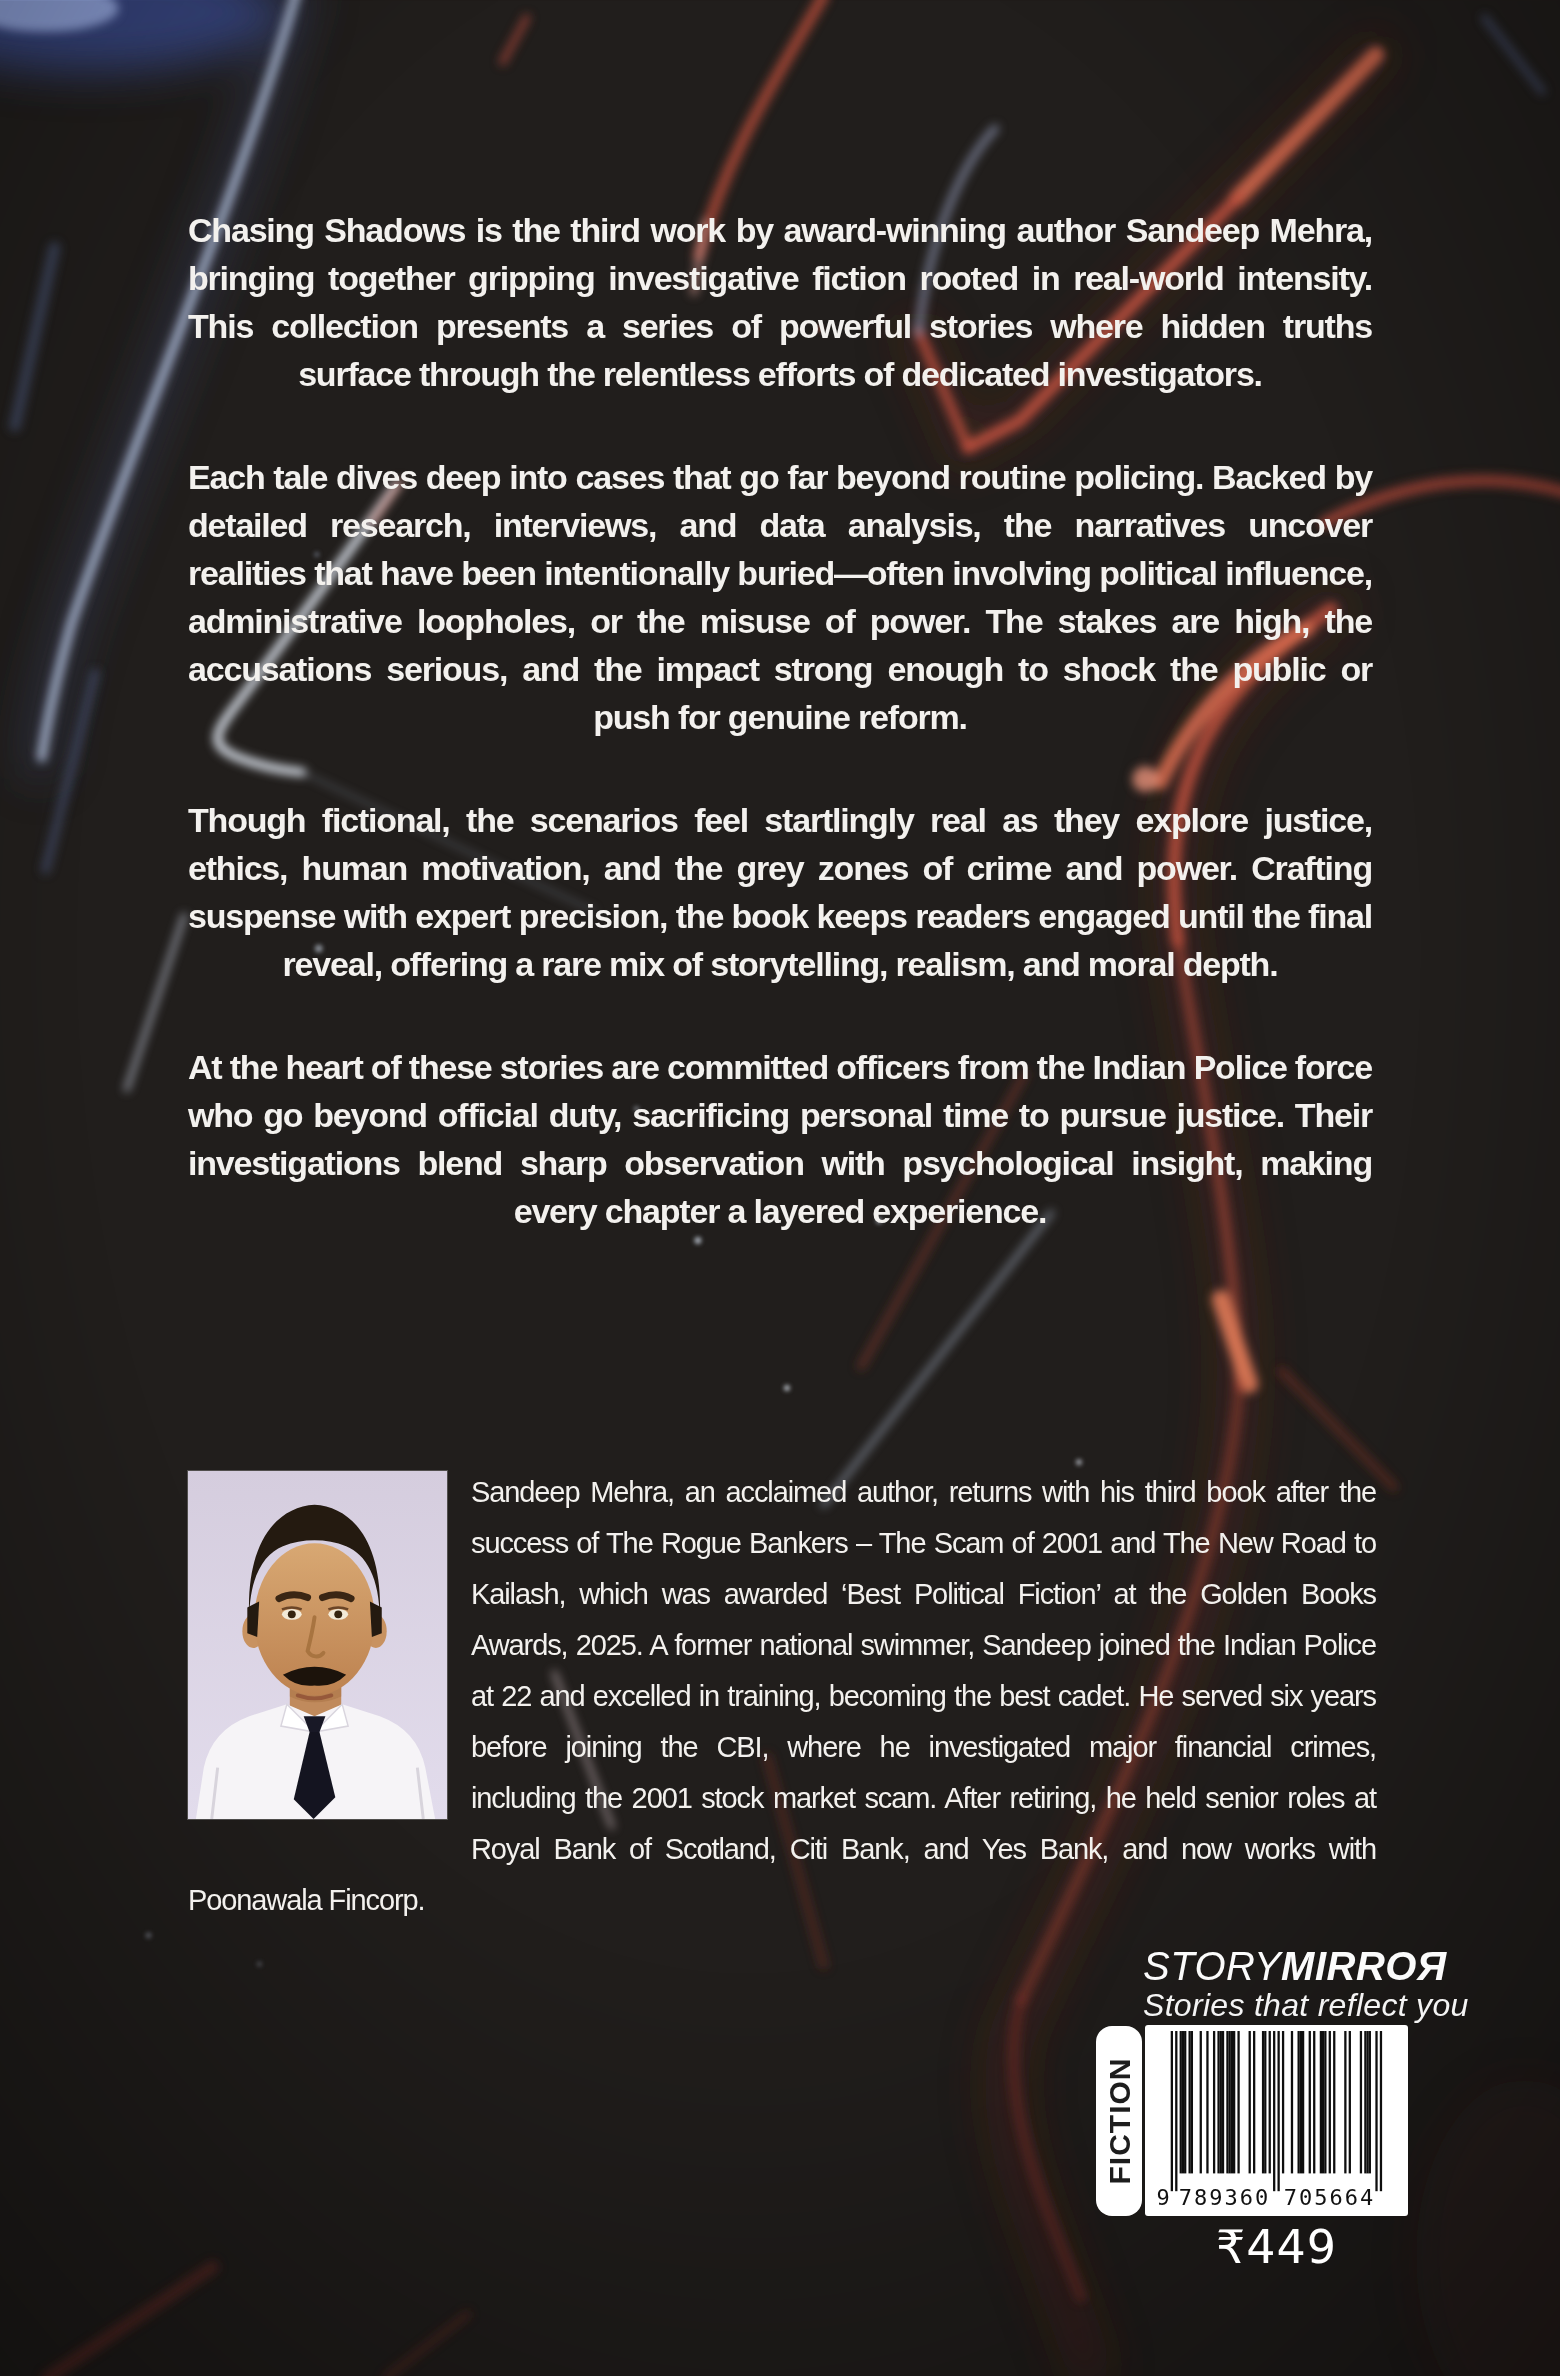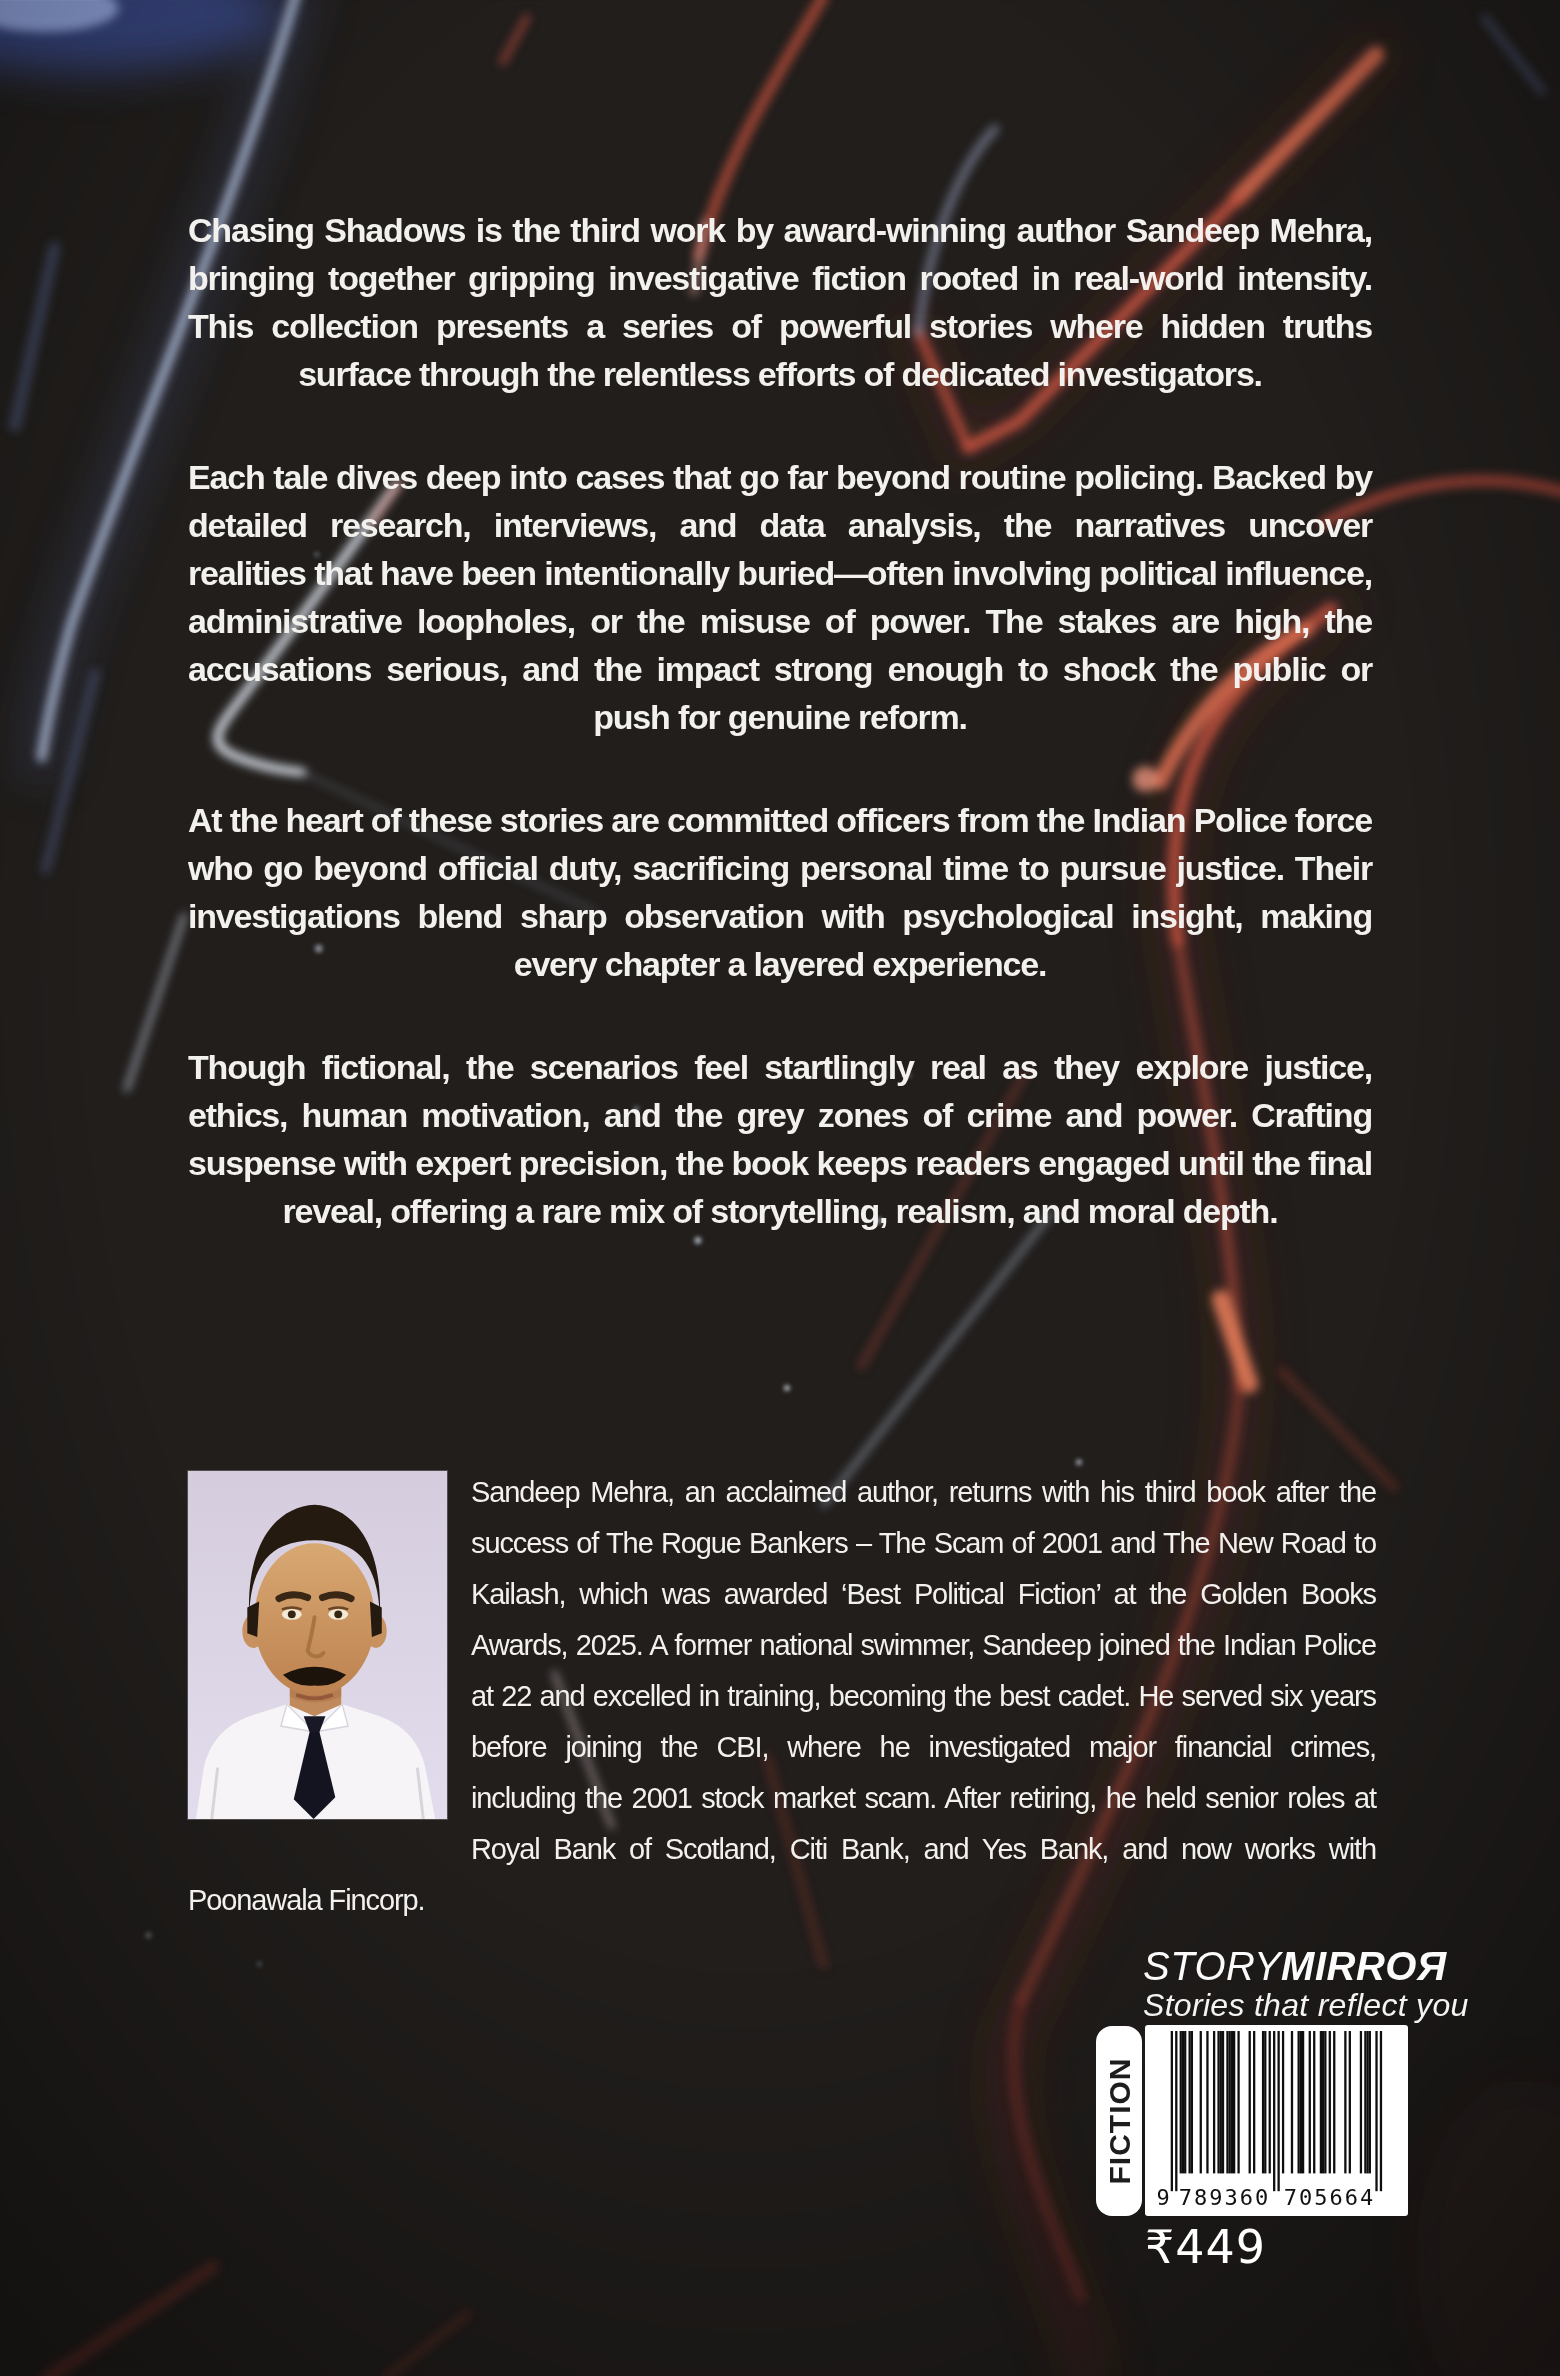--- a/index.html
+++ b/index.html
@@ -59,21 +59,21 @@
   .barcode svg rect{fill:#0e0e0e;}
   .bc-digit{
     position:absolute;bottom:6px;font-family:"DejaVu Sans Mono",monospace;
     font-size:22px;color:#111;letter-spacing:2px;text-align:center;
   }
   .bc-lead{left:6px;width:26px;}
   .bc-left{left:30px;width:99px;}
   .bc-right{left:135px;width:99px;}
 
   .price{
-    position:absolute;top:2220px;left:1145px;width:263px;text-align:left;
+    position:absolute;top:2220px;left:1145px;width:263px;text-align:center;
     font-family:"DejaVu Sans","Liberation Sans",sans-serif;font-size:46px;
     color:#ffffff;letter-spacing:1px;
   }
 </style>
 </head>
 <body>
 
 <div class="page">
 
   <svg class="bg" viewBox="0 0 1576 2400" xmlns="http://www.w3.org/2000/svg">
@@ -168,22 +168,22 @@
     </g>
 
     <rect x="0" y="0" width="1576" height="2400" fill="url(#vg)"></rect>
   </svg>
 
   <div class="content">
 
     <section class="synopsis">
       <p>Chasing Shadows is the third work by award-winning author Sandeep Mehra, bringing together gripping investigative fiction rooted in real-world intensity. This collection presents a series of powerful stories where hidden truths surface through the relentless efforts of dedicated investigators.</p>
       <p>Each tale dives deep into cases that go far beyond routine policing. Backed by detailed research, interviews, and data analysis, the narratives uncover realities that have been intentionally buried—often involving political influence, administrative loopholes, or the misuse of power. The stakes are high, the accusations serious, and the impact strong enough to shock the public or push for genuine reform.</p>
+      <p>Though fictional, the scenarios feel startlingly real as they explore justice, ethics, human motivation, and the grey zones of crime and power. Crafting suspense with expert precision, the book keeps readers engaged until the final reveal, offering a rare mix of storytelling, realism, and moral depth.</p>
       <p>At the heart of these stories are committed officers from the Indian Police force who go beyond official duty, sacrificing personal time to pursue justice. Their investigations blend sharp observation with psychological insight, making every chapter a layered experience.</p>
-      <p>Though fictional, the scenarios feel startlingly real as they explore justice, ethics, human motivation, and the grey zones of crime and power. Crafting suspense with expert precision, the book keeps readers engaged until the final reveal, offering a rare mix of storytelling, realism, and moral depth.</p>
     </section>
 
     <section class="bio">
       <div class="photo">
         <svg width="259" height="348" viewBox="0 0 262 352" xmlns="http://www.w3.org/2000/svg">
           <defs>
             <linearGradient id="skin" x1="0" y1="0" x2="0" y2="1">
               <stop offset="0" stop-color="#d8a873"></stop>
                 <stop offset="1" stop-color="#bd8250"></stop>
             </linearGradient>

